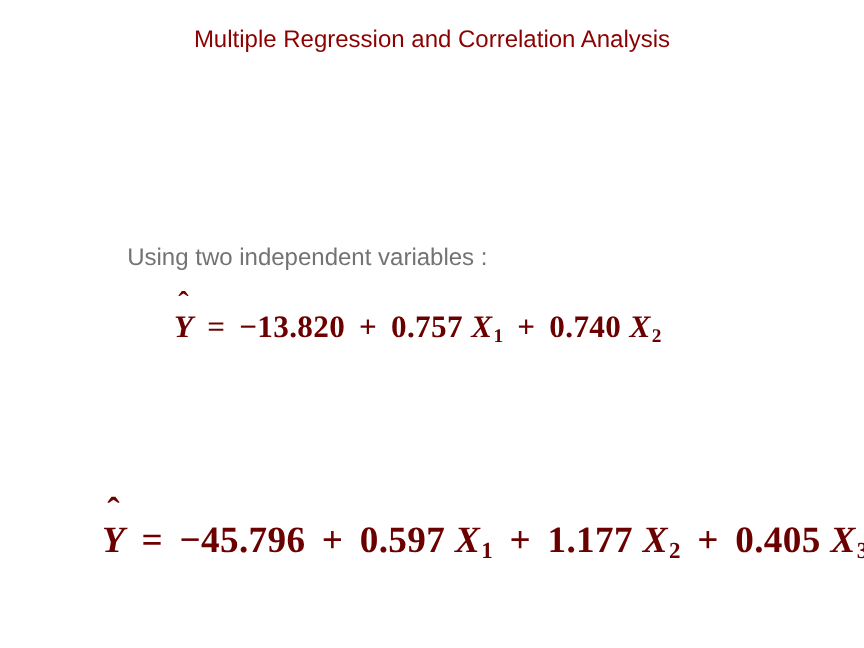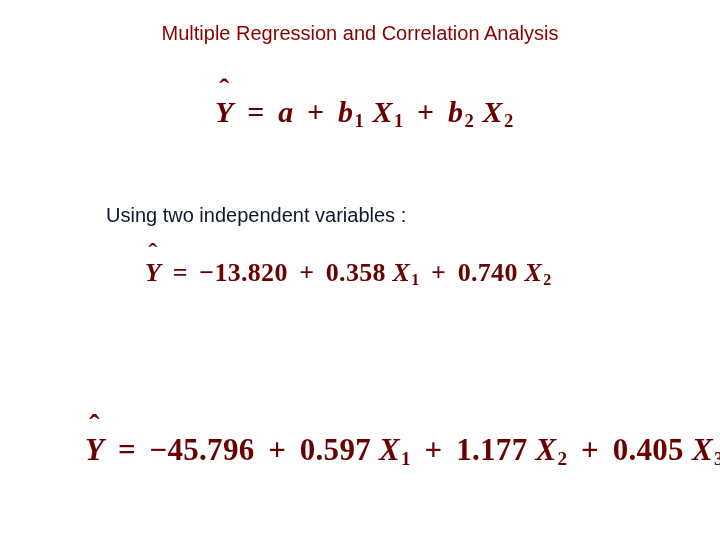--- a/index.html
+++ b/index.html
@@ -60,53 +60,42 @@
   }
   .eq .num {
     font-style: normal;
   }
   #eq1 { top: 95px;  left: 215px; font-size: 30px; letter-spacing: 0.5px; }
   #eq2 { top: 258px; left: 145px; font-size: 26px; letter-spacing: 0.3px; }
   #eq3 { top: 432px; left: 85px;  font-size: 31px; letter-spacing: 0.3px; }
   .caption {
     position: absolute;
     font-size: 20px;
-    color: #0f172a;
+    color: #737373;
     font-weight: normal;
   }
   #cap1 { top: 204px; left: 106px; }
   #cap2 { top: 374px; left: 112px; }
 </style>
 </head>
 <body>
 
 <div class="slide">
 
   <div class="title">Multiple Regression and Correlation Analysis</div>
 
-  <div id="eq1" class="eq">
-    <span class="hat">Y</span>
-    <span class="op">=</span>
-    <span>a</span>
-    <span class="op">+</span>
-    <span>b</span><sub>1</sub>
-    <span>X</span><sub>1</sub>
-    <span class="op">+</span>
-    <span>b</span><sub>2</sub>
-    <span>X</span><sub>2</sub>
-  </div>
 
   <div id="cap1" class="caption">Using two independent variables :</div>
 
   <div id="eq2" class="eq">
     <span class="hat">Y</span>
     <span class="op">=</span>
     <span class="num">−13.820</span>
     <span class="op">+</span>
-    <span class="num">0.358</span>
+    <span class="num">0.757</span>
     <span>X</span><sub>1</sub>
     <span class="op">+</span>
     <span class="num">0.740</span>
     <span>X</span><sub>2</sub>
   </div>
 
 
   <div id="eq3" class="eq">
     <span class="hat">Y</span>
     <span class="op">=</span>

